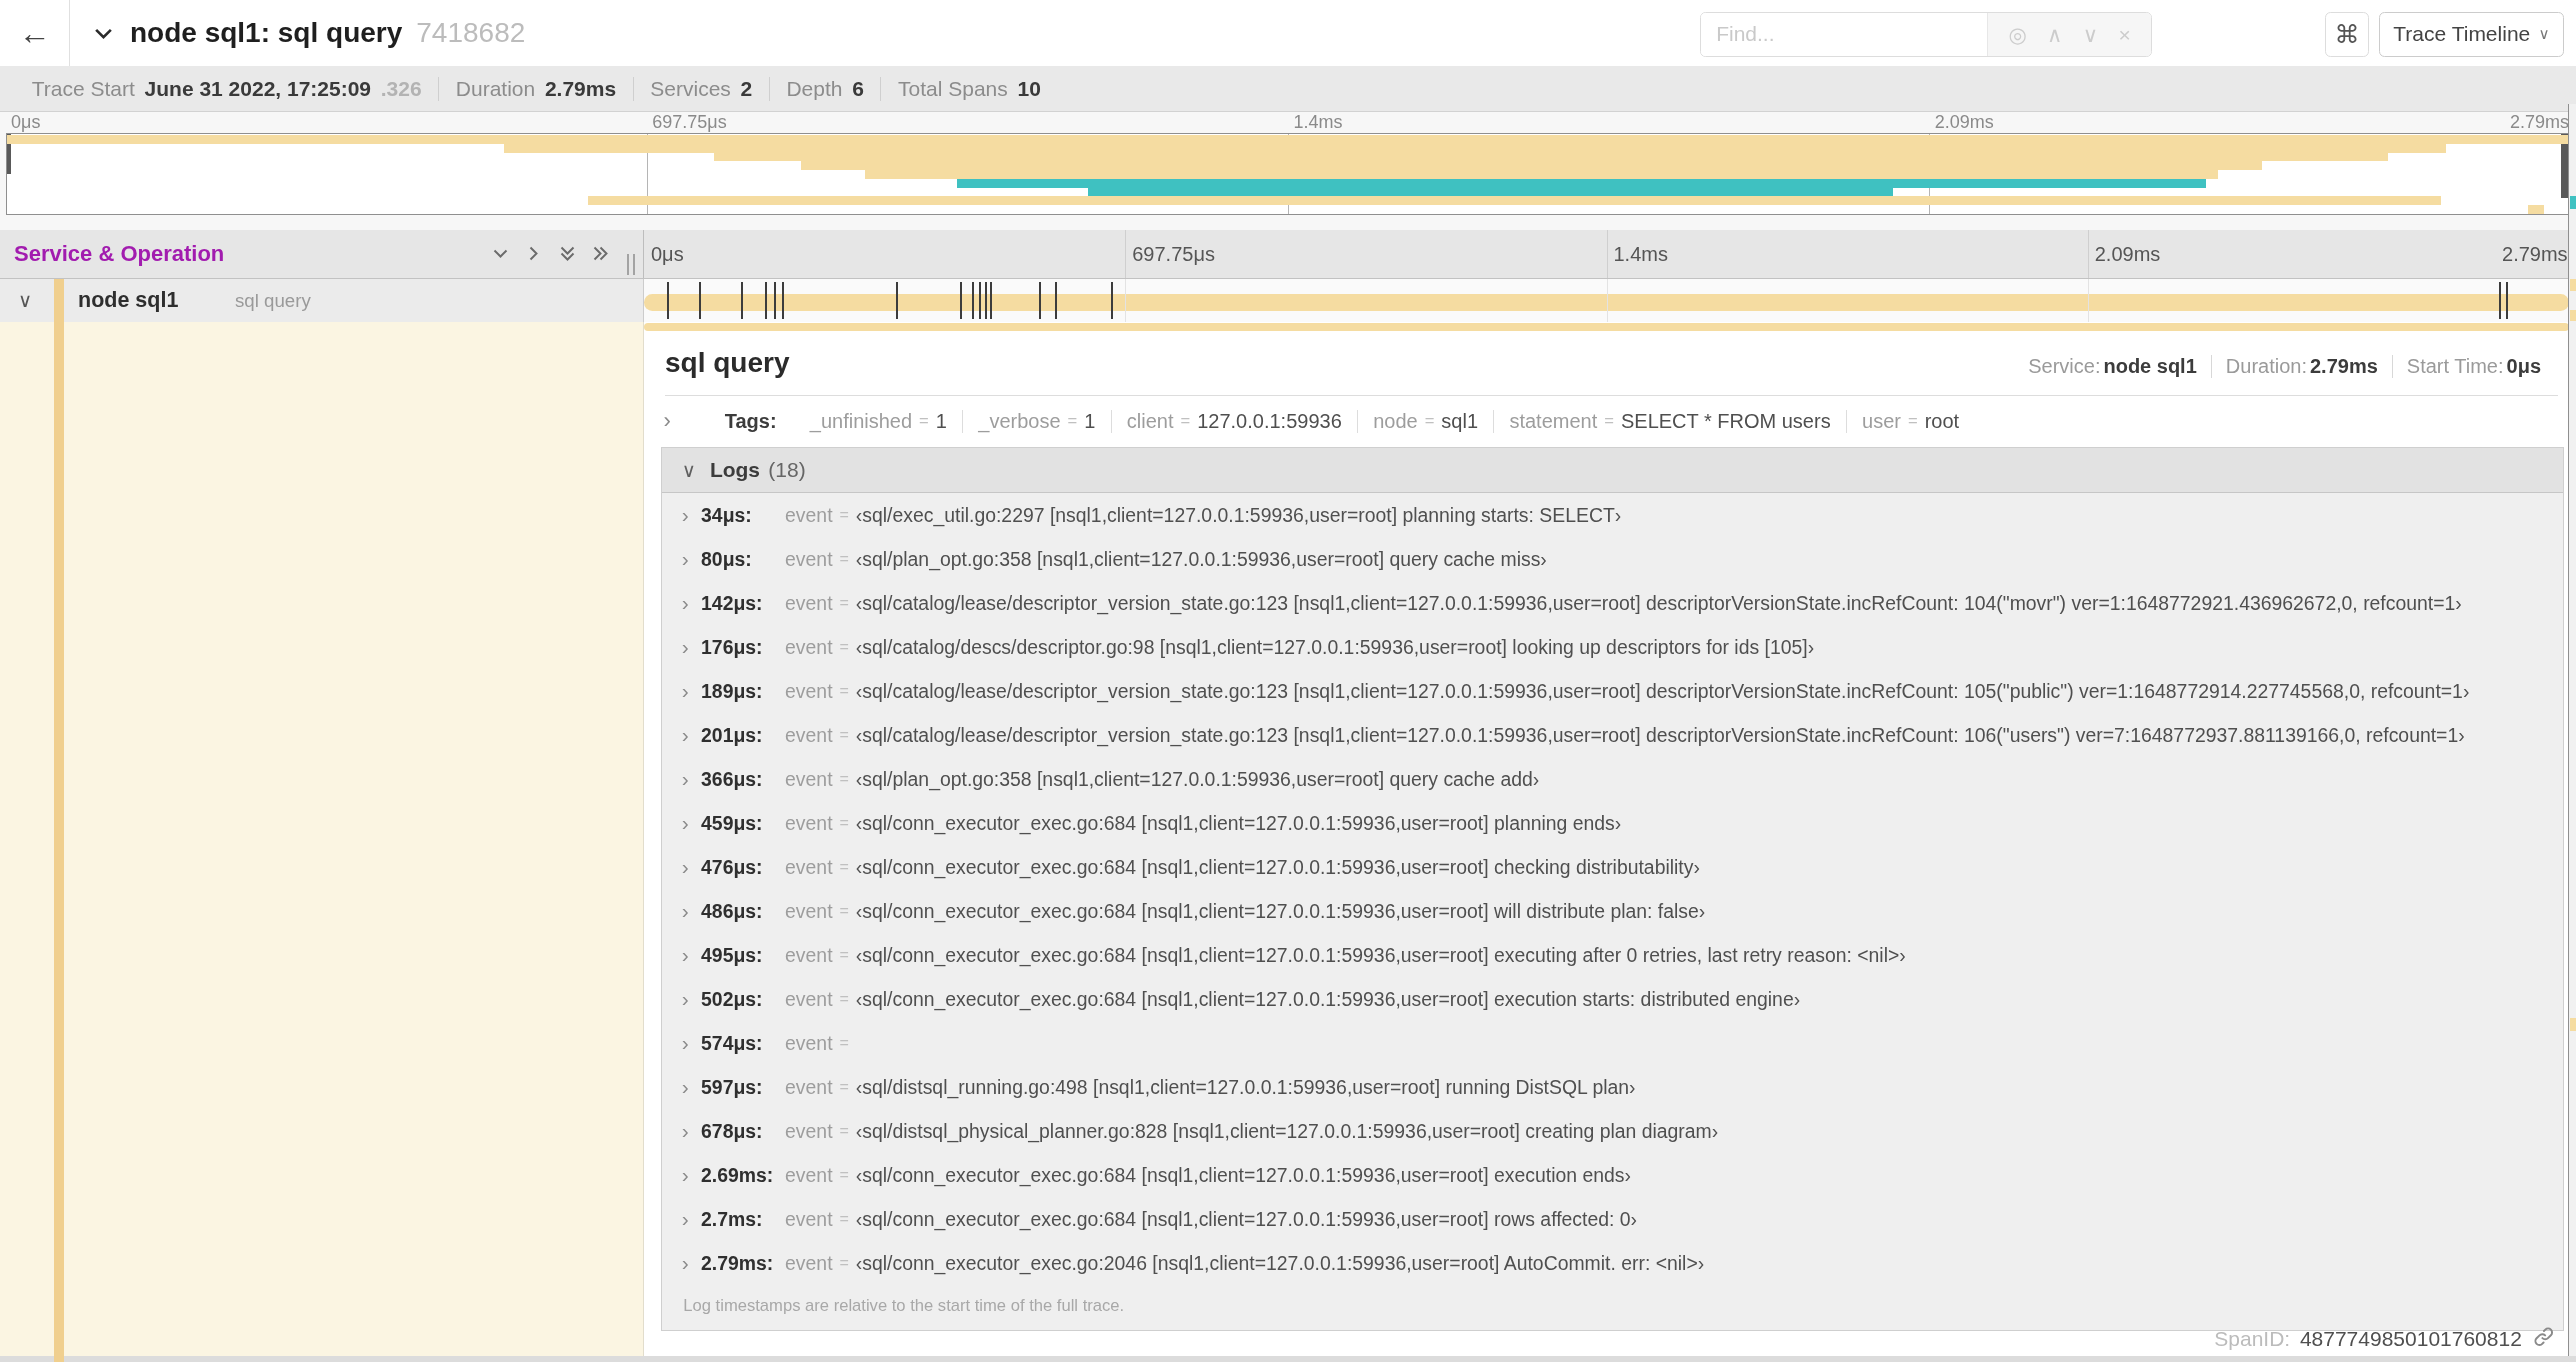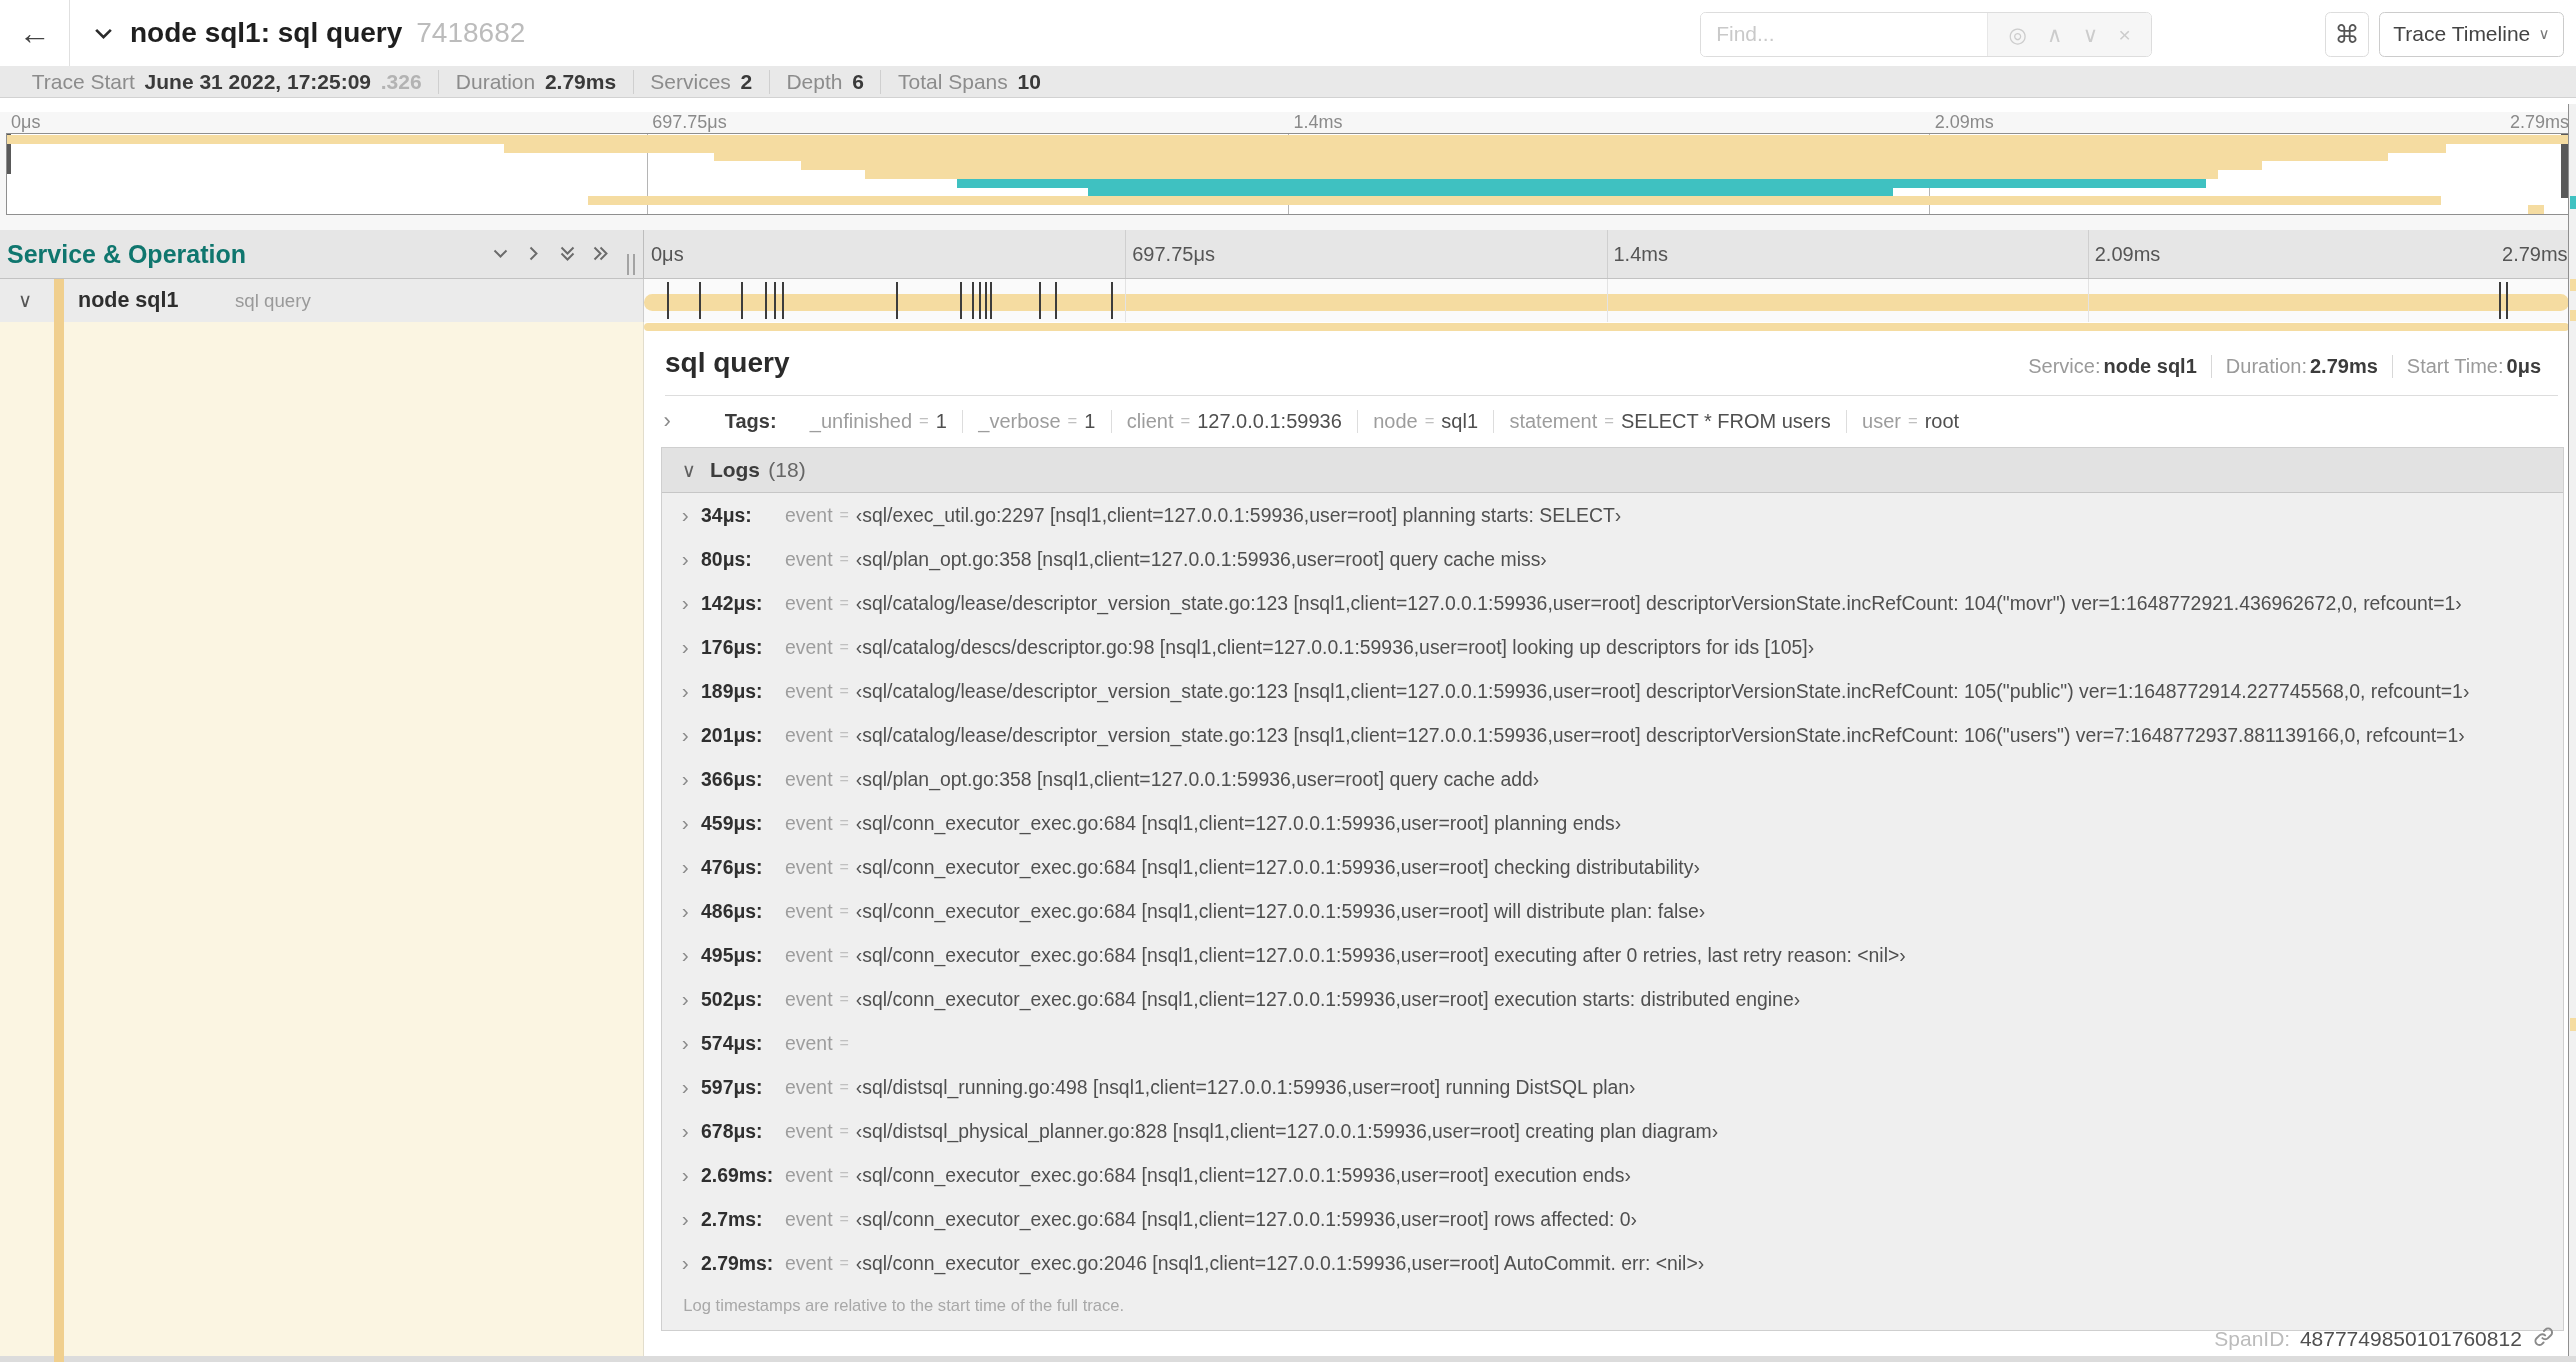--- a/index.html
+++ b/index.html
@@ -24,21 +24,21 @@
               align-items:center;justify-content:space-evenly;}
   .find-tool{font-size:21px;color:#ccc;cursor:pointer;line-height:1;}
   .kbd-btn{left:2325px;top:11.8px;width:42px;height:43px;border:0.7px solid #ddd;border-radius:5.5px;
            display:flex;align-items:center;justify-content:center;font-size:25px;color:#555;cursor:pointer;background:#fff;}
   .view-btn{left:2379px;top:11.8px;width:183px;height:43px;border:0.7px solid #ccc;border-radius:5.5px;
             display:flex;align-items:center;justify-content:center;gap:8.3px;font-size:21px;color:#444;
             cursor:pointer;background:#fff;}
   .view-btn .caret{font-size:15.2px;color:#777;}
 
   
-  .summary-bar{top:66px;left:0;width:2576px;height:32px;background:#e9e9e9;border-bottom:0.7px solid #d2d2d2;
+  .summary-bar{top:66px;left:0;width:2576px;height:46px;background:#e9e9e9;border-bottom:0.7px solid #d2d2d2;
                display:flex;align-items:center;padding-left:15.2px;box-sizing:border-box;font-size:21px;}
   .summary-item{display:flex;align-items:center;gap:9.7px;padding:0 16.6px;}
   .summary-item + .summary-item{border-left:0.7px solid #cfcfcf;}
   .summary-item .lab{color:#8c8c8c;}
   .summary-item .val{color:#3a3a3a;font-weight:bold;}
   .summary-item .suf{color:#b3b3b3;font-weight:bold;}
 
   
   .mini-zone{top:112px;left:0;width:2576px;height:118px;background:#f7f7f7;}
   .mini-ruler{top:112px;left:5.5px;right:5.5px;height:21px;}
@@ -47,21 +47,21 @@
   .minimap{top:133px;left:5.5px;right:5.5px;height:80px;background:#fff;border:1.4px solid #8f8f8f;overflow:hidden;}
   .mini-grid{position:absolute;top:0;bottom:0;width:0.7px;background:#b5b5b5;}
   .mini-row{position:absolute;height:9px;}
   .mini-handle{position:absolute;background:#595959;}
   .mini-handle.left{left:0;top:0;width:4.2px;height:40px;}
   .mini-handle.right{right:0;top:0;width:9px;height:64px;}
 
   
   .thead{top:230px;left:0;width:2576px;height:49px;background:#e6e6e6;border-bottom:0.7px solid #c2c2c2;box-sizing:border-box;}
   .thead-left{left:0;top:0;width:644px;height:48px;border-right:0.7px solid #bdbdbd;box-sizing:border-box;}
-  .svc-op-title{left:7px;top:0;height:48px;display:flex;align-items:center;font-size:25px;font-weight:bold;color:#0f766e;}
+  .svc-op-title{left:14px;top:0;height:48px;display:flex;align-items:center;font-size:22px;font-weight:bold;color:#a21caf;}
   .expander-icons{right:32px;top:0;height:48px;display:flex;align-items:center;gap:12.5px;}
   .expander-icons svg{cursor:pointer;}
   .col-resizer{left:627px;bottom:2.8px;width:15.2px;height:21px;display:flex;gap:4.2px;cursor:col-resize;}
   .col-resizer i{width:2.1px;height:21px;background:#a3a3a3;}
   .thead-ruler{left:644px;right:7px;top:0;height:48px;}
   .thead-ruler .tick-label{font-size:20px;color:#555;top:12.5px;padding-left:7px;}
   .grid-line{position:absolute;top:0;bottom:0;width:0.7px;background:#cfcfcf;}
 
   
   .span-row{top:279px;left:0;width:2576px;height:43px;}

